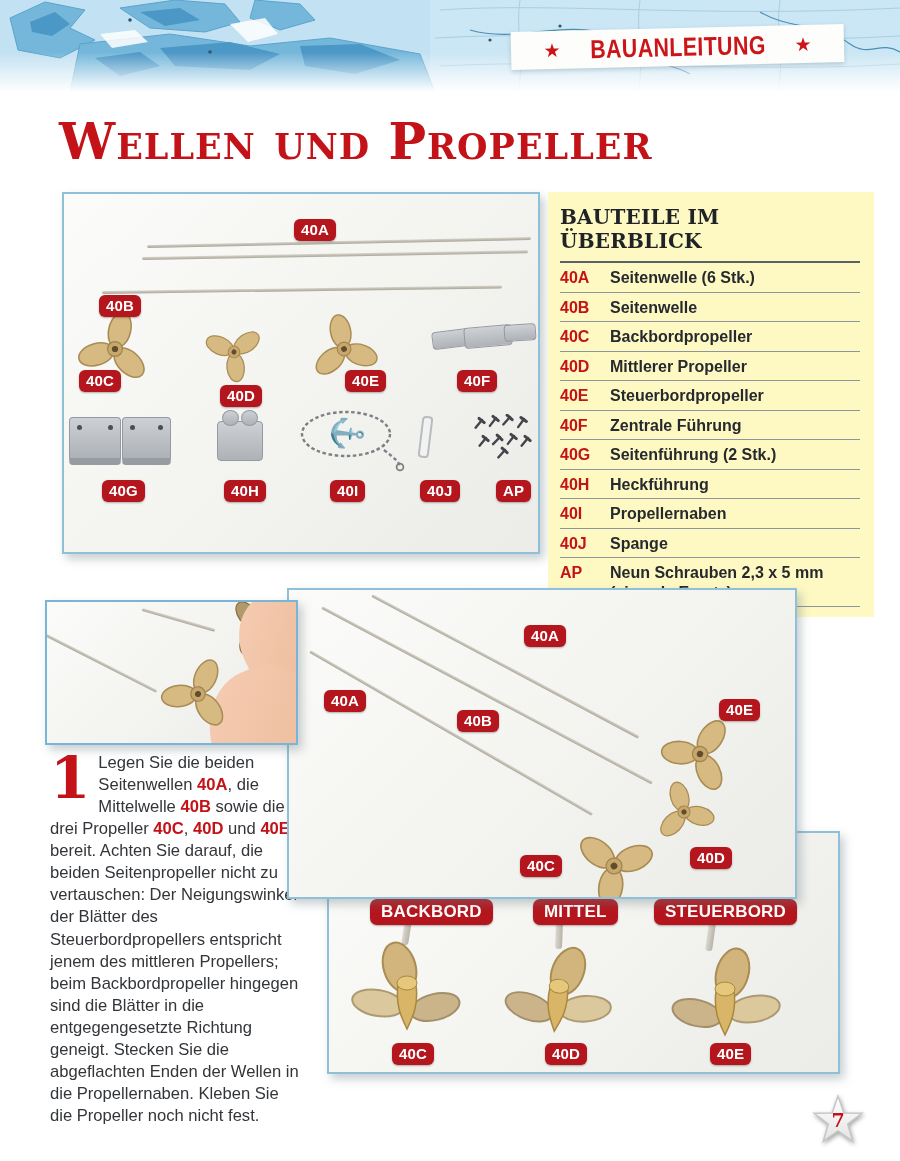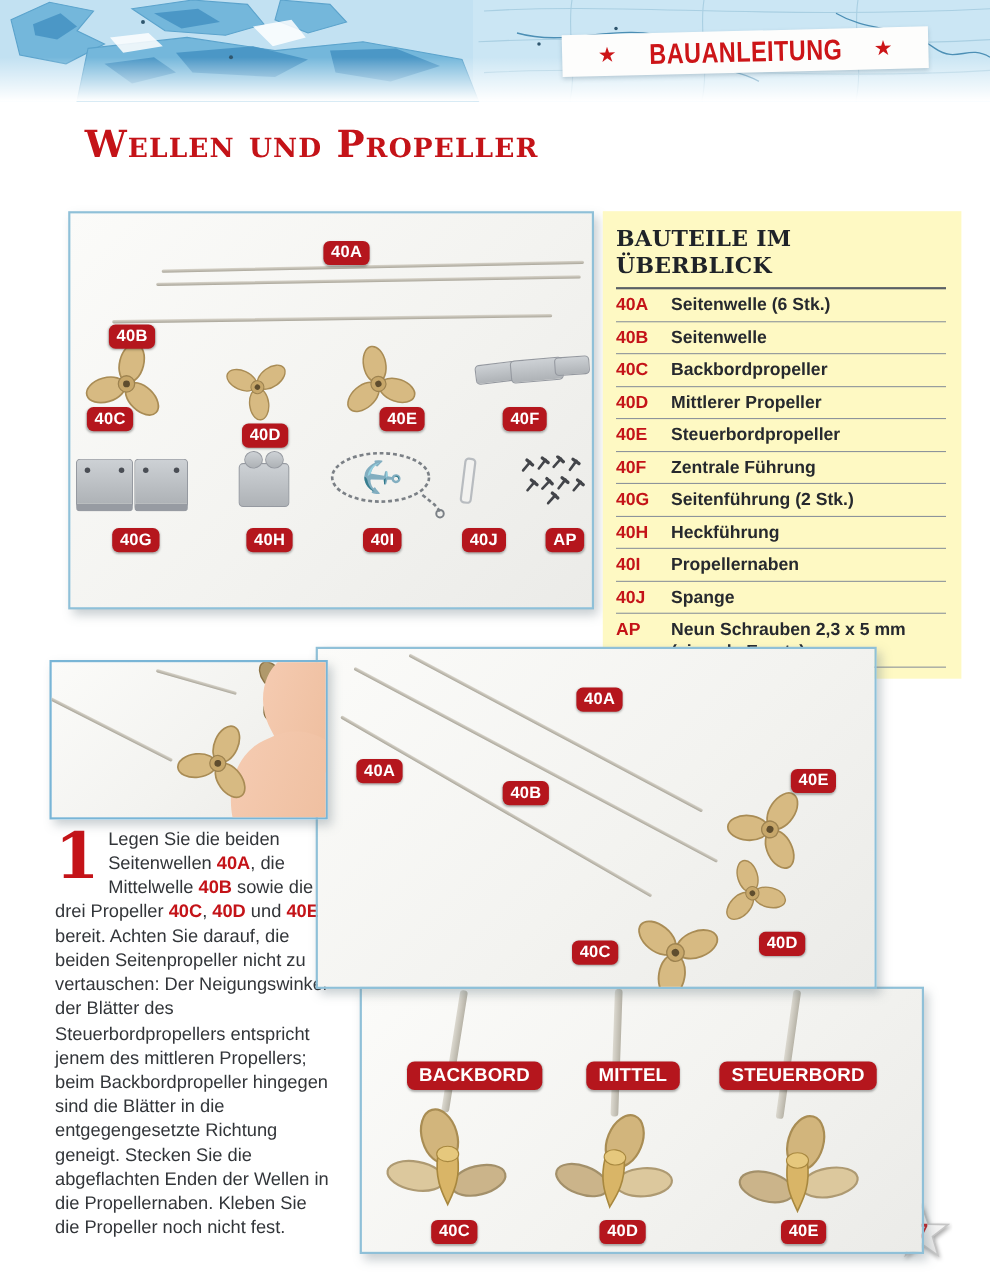--- a/index.html
+++ b/index.html
@@ -9,22 +9,22 @@
   
   .map-header{position:absolute;left:0;top:0;width:900px;height:92px;}
   .banner{position:absolute;left:511px;top:28px;width:333px;height:38px;background:#fdfdfc;
           transform:rotate(-1.4deg);display:flex;align-items:center;justify-content:center;
           box-shadow:0 2px 4px rgba(60,90,110,.25);}
   .banner .btxt{color:#cc1518;font-weight:800;font-size:26px;letter-spacing:.5px;
           transform:scaleX(.82);white-space:nowrap;}
   .banner .bstar{color:#cc1518;font-size:19px;margin:0 10px;transform:scaleX(1);}
 
   
-  .title{position:absolute;left:77px;top:112px;font-family:"DejaVu Serif","Liberation Serif",serif;
-         font-variant:small-caps;font-weight:700;font-size:34px;color:#c41318;letter-spacing:1px;}
+  .title{position:absolute;left:59px;top:112px;font-family:"DejaVu Serif","Liberation Serif",serif;
+         font-variant:small-caps;font-weight:700;font-size:50px;color:#c41318;letter-spacing:1px;}
 
   
   .photo{position:absolute;background:linear-gradient(135deg,#fbfbf9 0%,#f3f3f0 55%,#ebebe8 100%);
          border:2px solid #8fc0d8;box-sizing:border-box;overflow:hidden;}
   .shadowed{box-shadow:4px 5px 9px rgba(110,125,135,.38);}
 
   
   .badge{position:absolute;background:#b5161d;color:#fff;font-weight:700;font-size:15px;
          line-height:1.1;padding:3px 7px 2px;border-radius:6px;letter-spacing:.2px;
          box-shadow:0 1px 2px rgba(0,0,0,.3);white-space:nowrap;}
@@ -262,21 +262,21 @@
     <div class="prow">
         <span class="code">40J</span>
         <span class="pname">Spange</span>
       </div>
     <div class="prow">
         <span class="code">AP</span>
         <span class="pname" style="width:240px;">Neun Schrauben 2,3 x 5 mm (eine als Ersatz)</span>
       </div>
   </div>
 
-  <div class="photo shadowed" style="left:327px;top:897px;width:513px;height:243px;z-index:1;">
+  <div class="photo shadowed" style="left:327px;top:831px;width:513px;height:243px;z-index:1;">
     <div class="vshaft" style="left:72px;top:0;height:112px;transform:rotate(9deg);"></div>
     <div class="vshaft" style="left:226px;top:0;height:116px;transform:rotate(2deg);"></div>
     <div class="vshaft" style="left:376px;top:0;height:118px;transform:rotate(8deg);"></div>
     <svg style="position:absolute;left:18px;top:100px;" width="120" height="120" viewBox="-60 -60 120 120">
         <use href="#propSide" transform="scale(-1,1)"></use>
       </svg>
     <svg style="position:absolute;left:170px;top:104px;" width="118" height="118" viewBox="-60 -60 120 120">
         <use href="#propSide" transform="rotate(6)"></use>
       </svg>
     <svg style="position:absolute;left:336px;top:106px;" width="120" height="120" viewBox="-60 -60 120 120">

